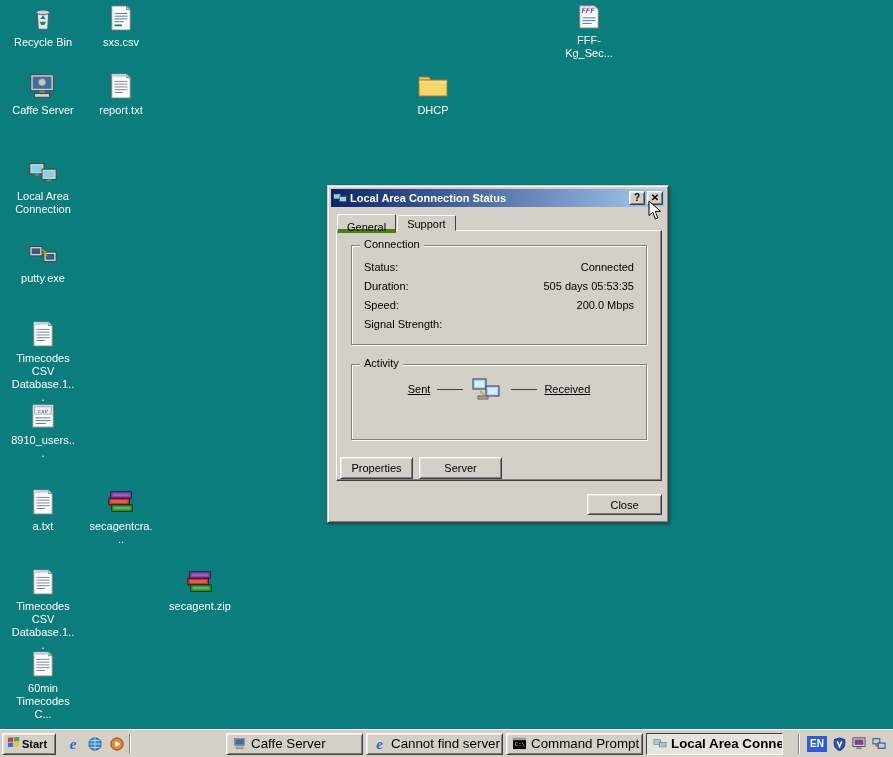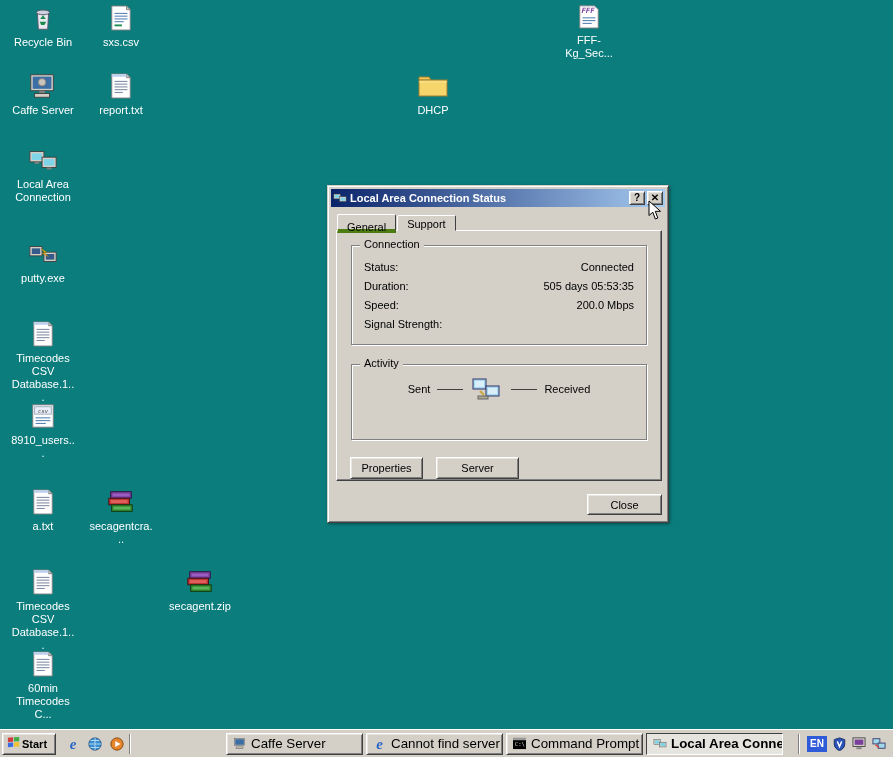--- a/index.html
+++ b/index.html
@@ -47,29 +47,29 @@
              box-shadow: inset -1px -1px 0 #808080; }
 
   .group { position:absolute; border:1px solid #808080; box-shadow:1px 1px 0 #ffffff, inset 1px 1px 0 #ffffff; }
   .group .legend { position:absolute; top:-8px; left:8px; background:#d4d0c8; padding:0 4px; }
 
   .connection-group { left:14px; top:14px; width:296px; height:100px; }
   .conn-rows { position:absolute; left:12px; right:12px; top:12px; }
   .conn-row { display:flex; justify-content:space-between; line-height:19px; }
 
   .activity-group { left:14px; top:133px; width:296px; height:76px; }
-  .act-top { position:absolute; left:0; right:0; top:12px; display:flex; align-items:center; justify-content:center; gap:7px; }
+  .act-top { position:absolute; left:0; right:0; top:12px; display:flex; align-items:center; justify-content:center; gap:7px;text-decoration:underline; }
   .dash-line { width:26px; height:0; border-top:1px solid #404040; }
   .act-icon { width:34px; height:24px; }
   .act-row { position:absolute; left:16px; right:14px; top:44px; display:grid;
              grid-template-columns:70px 1fr 24px 1fr; align-items:center; }
   .pk-sent, .pk-recv { text-align:right; }
   .pk-div { justify-self:center; width:1px; height:18px; background:#404040; }
 
-  .btn-row { position:absolute; left:13px; top:226px; display:flex; gap:13px; }
+  .btn-row { position:absolute; left:3px; top:226px; display:flex; gap:6px; }
   .btn-properties { width:73px; height:22px; }
   .btn-disable { width:83px; height:22px; }
   .close-btn { position:absolute; left:259px; top:308px; width:75px; height:21px; }
 
   
   .taskbar { position:absolute; left:0; bottom:0; width:893px; height:28px; background:#d4d0c8;
              border-top:1px solid #ffffff; display:flex; align-items:center; padding:0 2px; }
   .start-btn { width:54px; height:22px; display:flex; align-items:center; gap:1px; padding:0 4px; font-weight:bold; }
   .ql { display:flex; align-items:center; gap:4px; margin-left:8px; }
   .ql-ic { width:18px; height:18px; display:flex; align-items:center; justify-content:center; cursor:pointer; }
@@ -155,21 +155,21 @@
   <div class="ic">
     <svg width="32" height="28" viewBox="0 0 32 28">
         <path d="M2 8 L2 5 L12 5 L14 8 Z" fill="#f2cd5c" stroke="#a08030"></path>
         <rect x="2" y="8" width="28" height="16" fill="#f6d56a" stroke="#a08030"></rect>
         <path d="M2 10 h28" stroke="#fbe59a"></path>
       </svg>
   </div>
   <div class="lbl">DHCP</div>
 </div>
 
-<div class="desk-icon" style="left:11px;top:144px">
+<div class="desk-icon" style="left:11px;top:156px">
   <div class="ic">
     <svg width="30" height="30" viewBox="0 0 32 32">
         <rect x="2" y="7" width="15" height="11" fill="#d4d0c8" stroke="#404040"></rect>
         <rect x="4" y="9" width="11" height="7" fill="#7fd4e8"></rect>
         <rect x="7" y="18" width="5" height="2" fill="#808080"></rect>
         <rect x="15" y="13" width="15" height="11" fill="#d4d0c8" stroke="#404040"></rect>
         <rect x="17" y="15" width="11" height="7" fill="#7fd4e8"></rect>
         <rect x="20" y="24" width="5" height="2" fill="#808080"></rect>
       </svg>
   </div>

